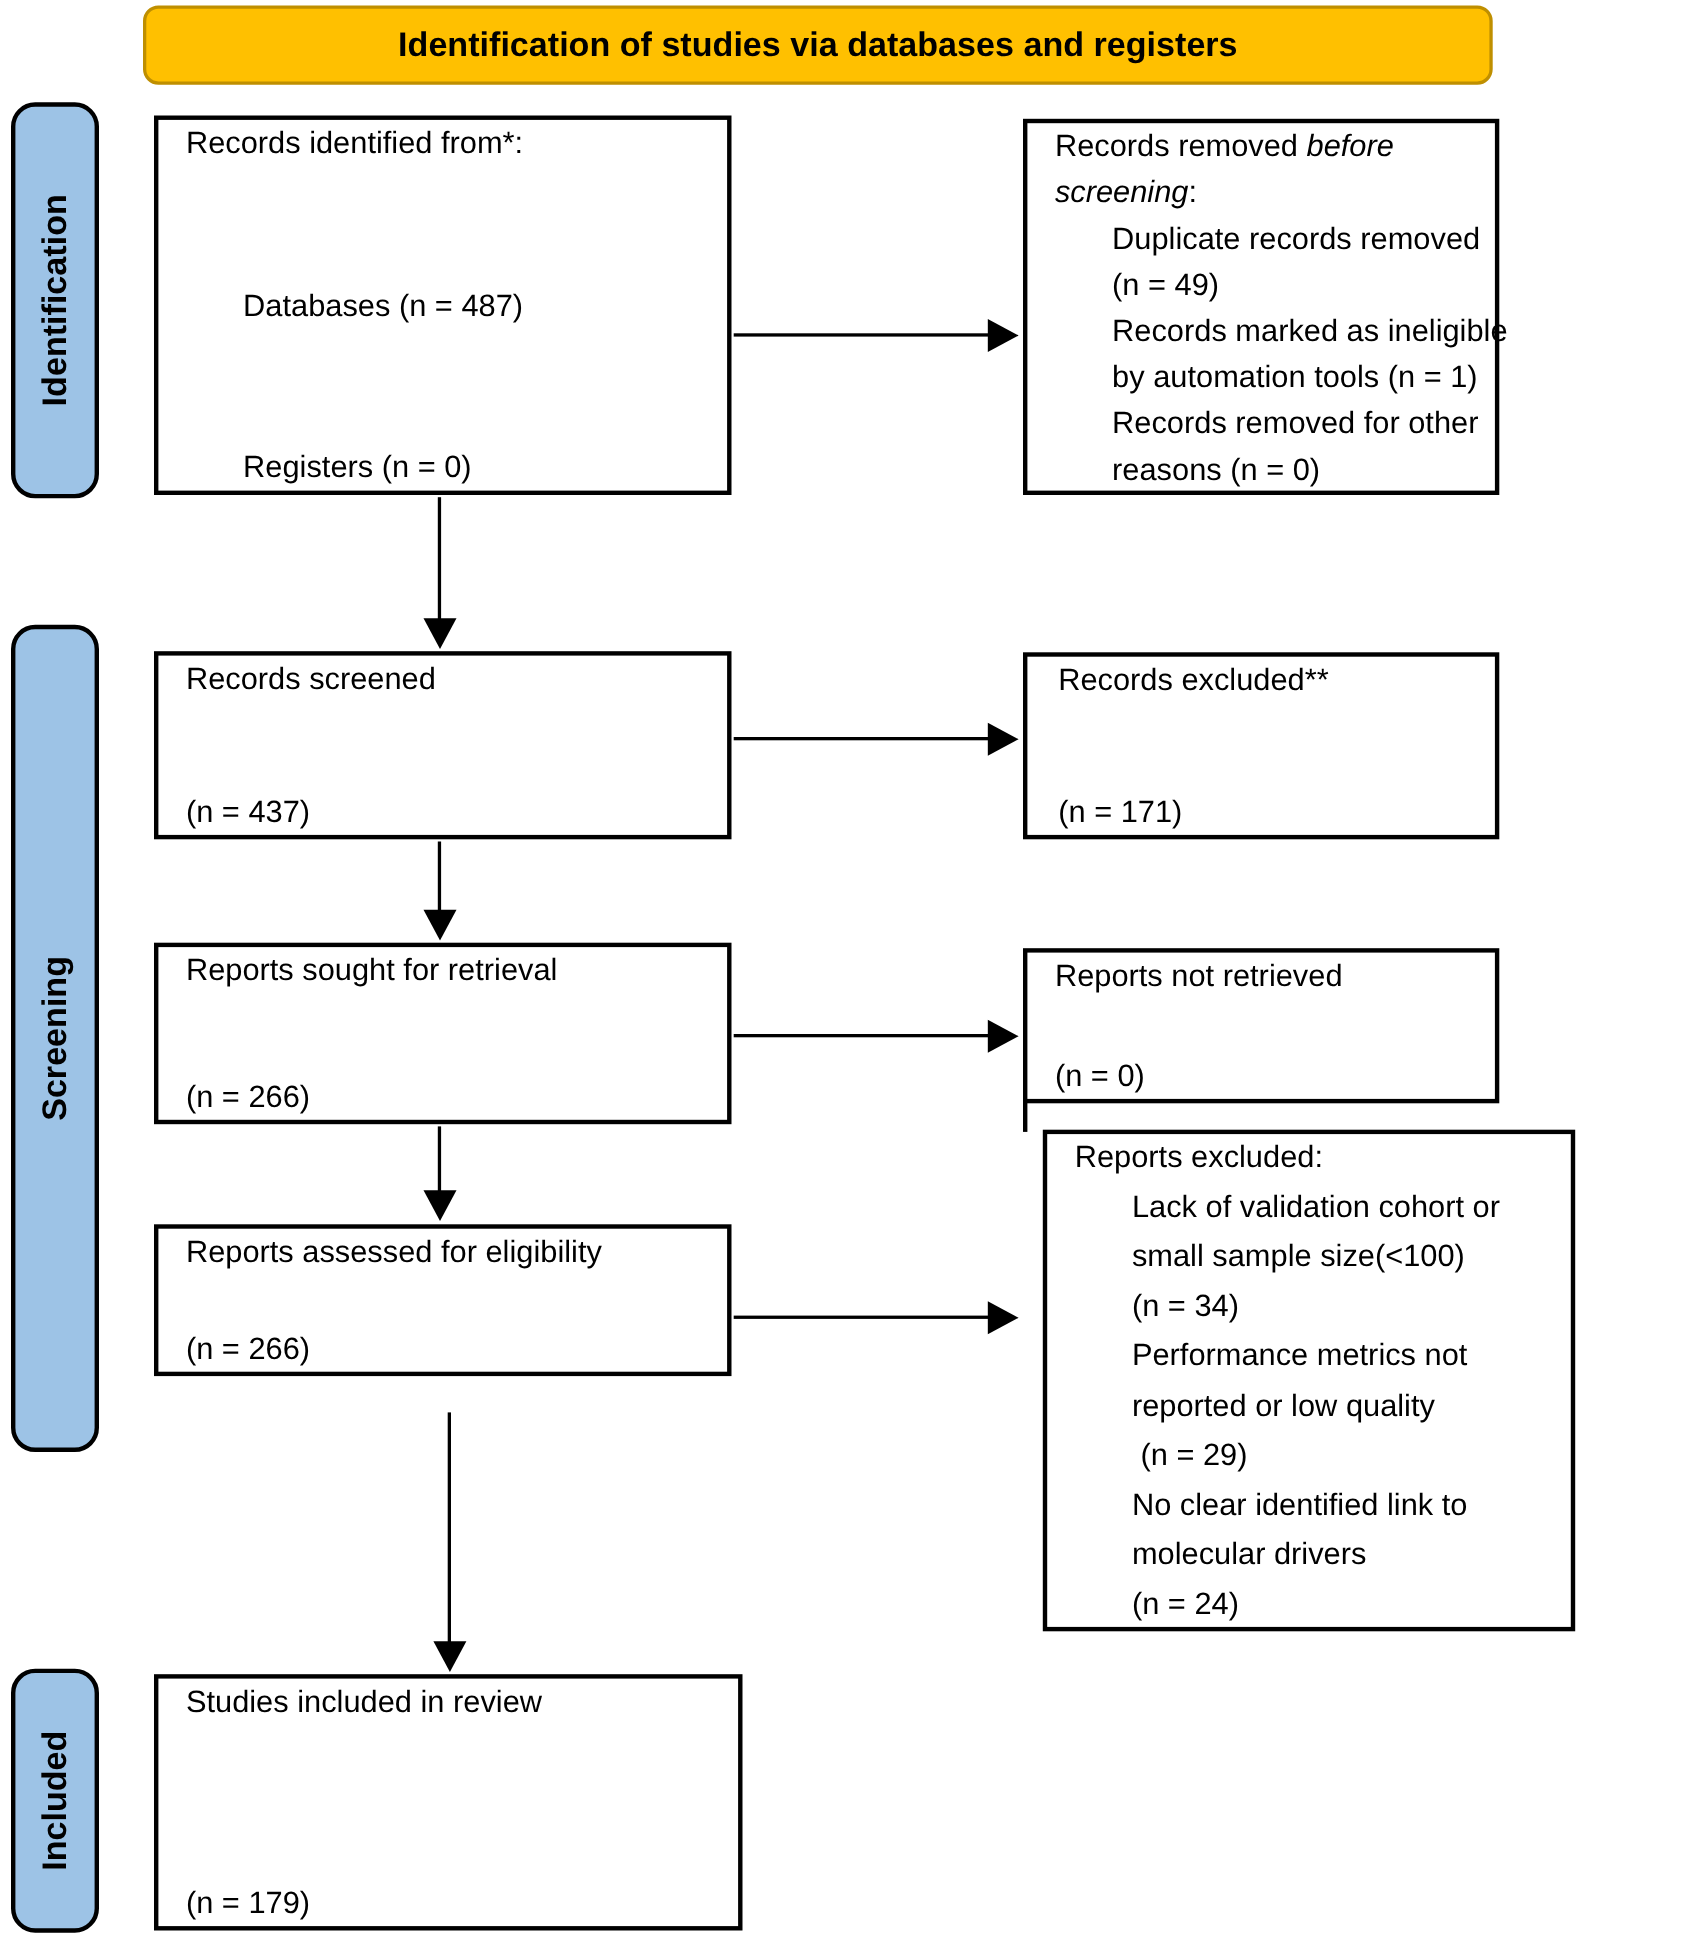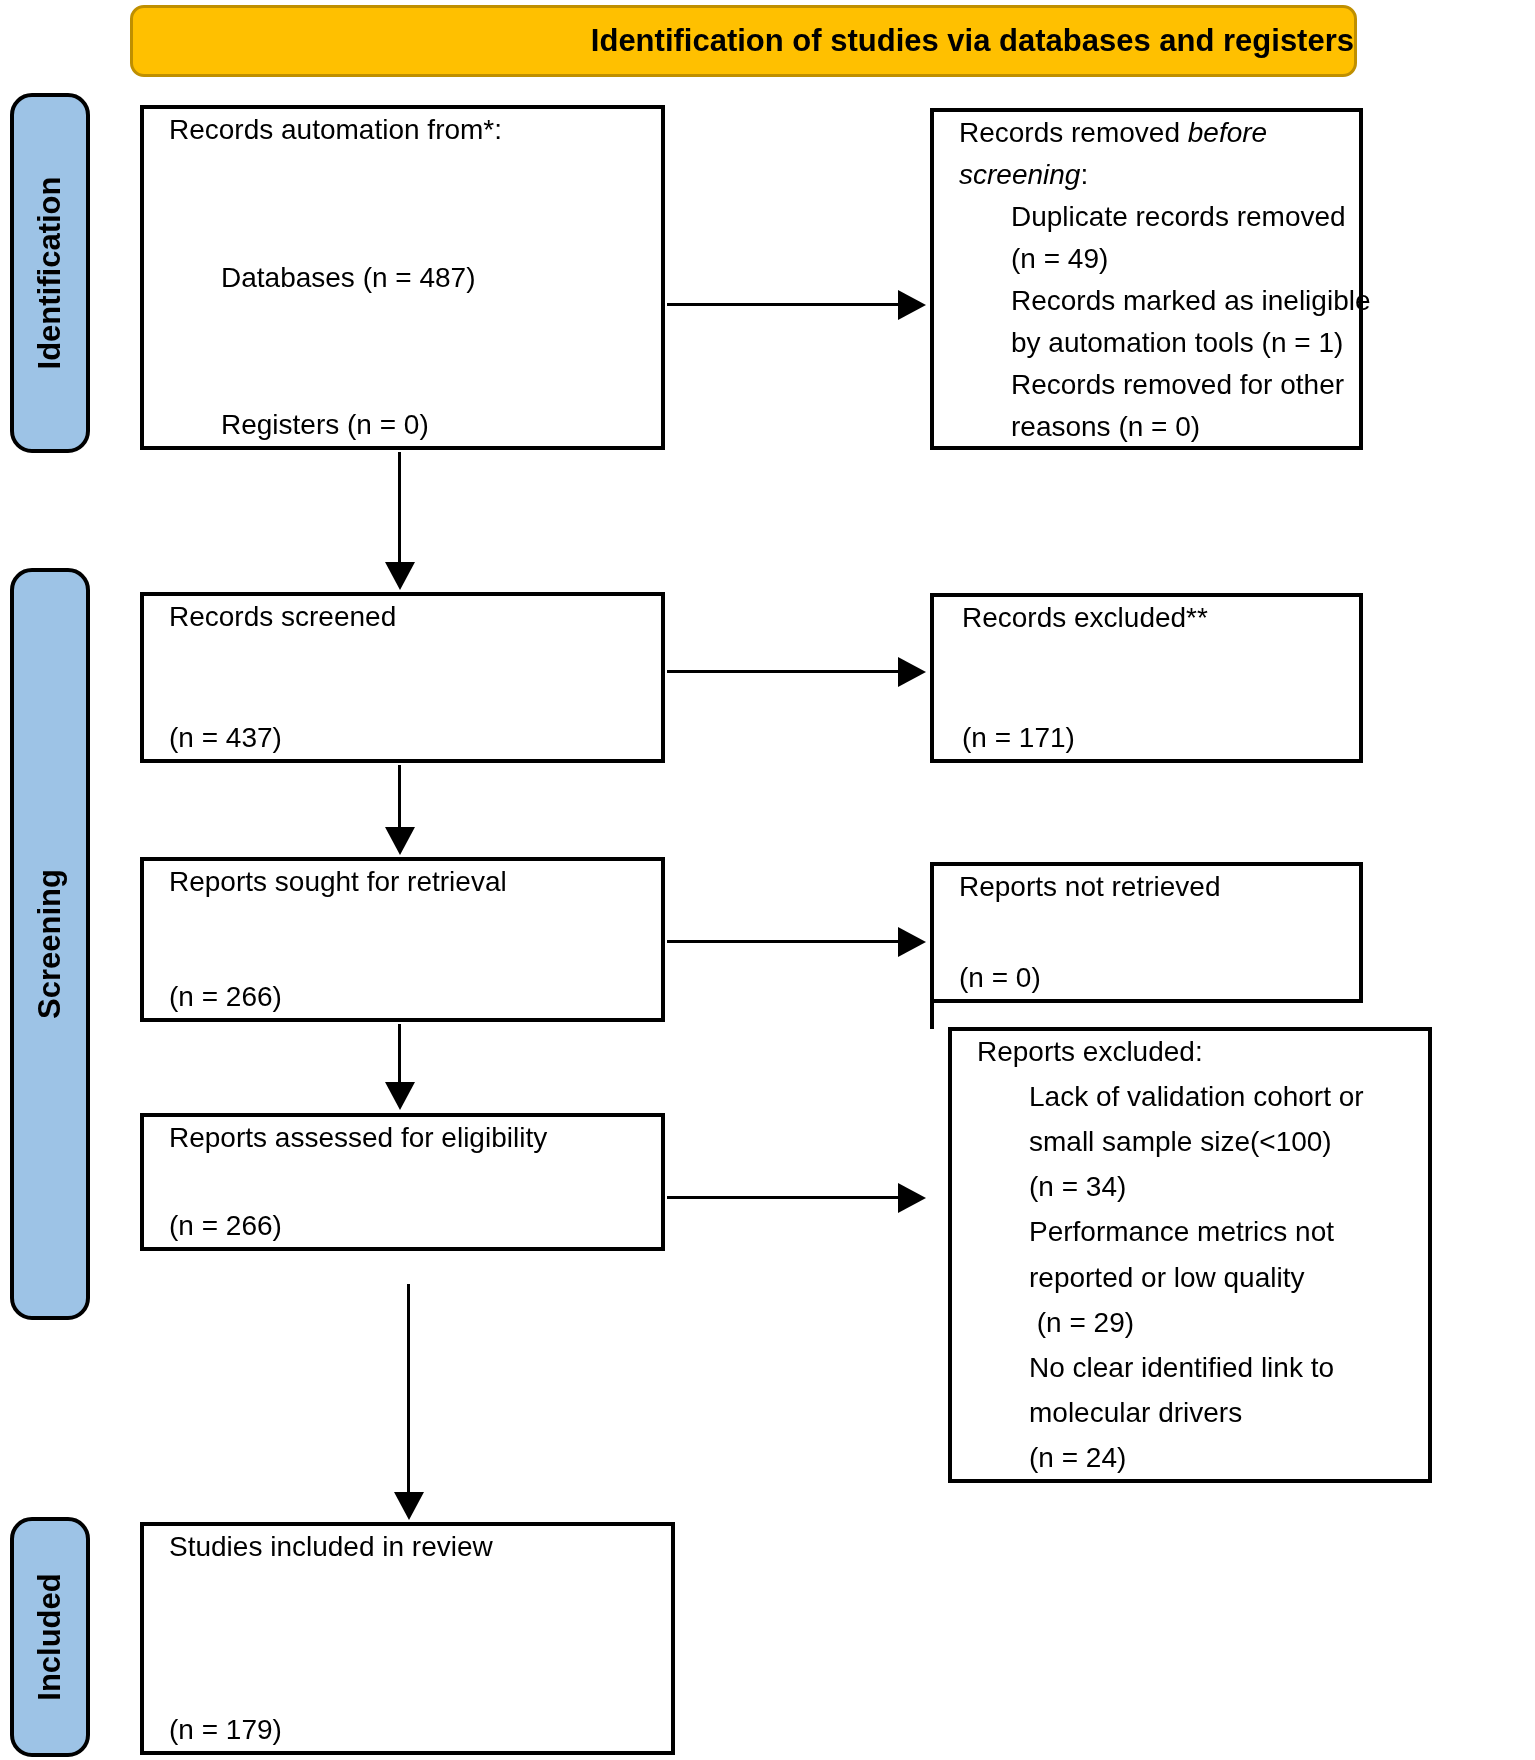--- a/index.html
+++ b/index.html
@@ -61,36 +61,36 @@
   .harrow-head{position:absolute;width:0;height:0;
     border-top:15px solid transparent;border-bottom:15px solid transparent;
     border-left:28px solid #000;}
   .edge-connector{position:absolute;width:4px;background:#000;}
 </style>
 </head>
 <body>
 
 <div id="canvas">
 
-  <div class="header-banner" style="left:130px;top:5px;width:1227px;height:72px;justify-content:flex-end;">
+  <div class="header-banner" style="left:130px;top:5px;width:1227px;height:72px;">
     <span>Identification of studies via databases and registers</span>
   </div>
 
   <div class="sidebar" style="left:10px;top:93px;width:80px;height:360px;">
     <span class="vlabel">Identification</span>
   </div>
   <div class="sidebar" style="left:10px;top:568px;width:80px;height:752px;">
     <span class="vlabel">Screening</span>
   </div>
   <div class="sidebar" style="left:10px;top:1517px;width:80px;height:240px;">
     <span class="vlabel">Included</span>
   </div>
 
   <div class="box" style="left:140px;top:105px;width:525px;height:345px;">
-    <div class="line">Records automation from*:</div>
+    <div class="line">Records identified from*:</div>
     <div class="line indent">Databases (n = 487)</div>
     <div class="line indent">Registers (n = 0)</div>
   </div>
 
   <div class="box" style="left:140px;top:592px;width:525px;height:171px;">
     <div class="line">Records screened</div>
     <div class="line">(n = 437)</div>
   </div>
 
   <div class="box" style="left:140px;top:857px;width:525px;height:165px;">

